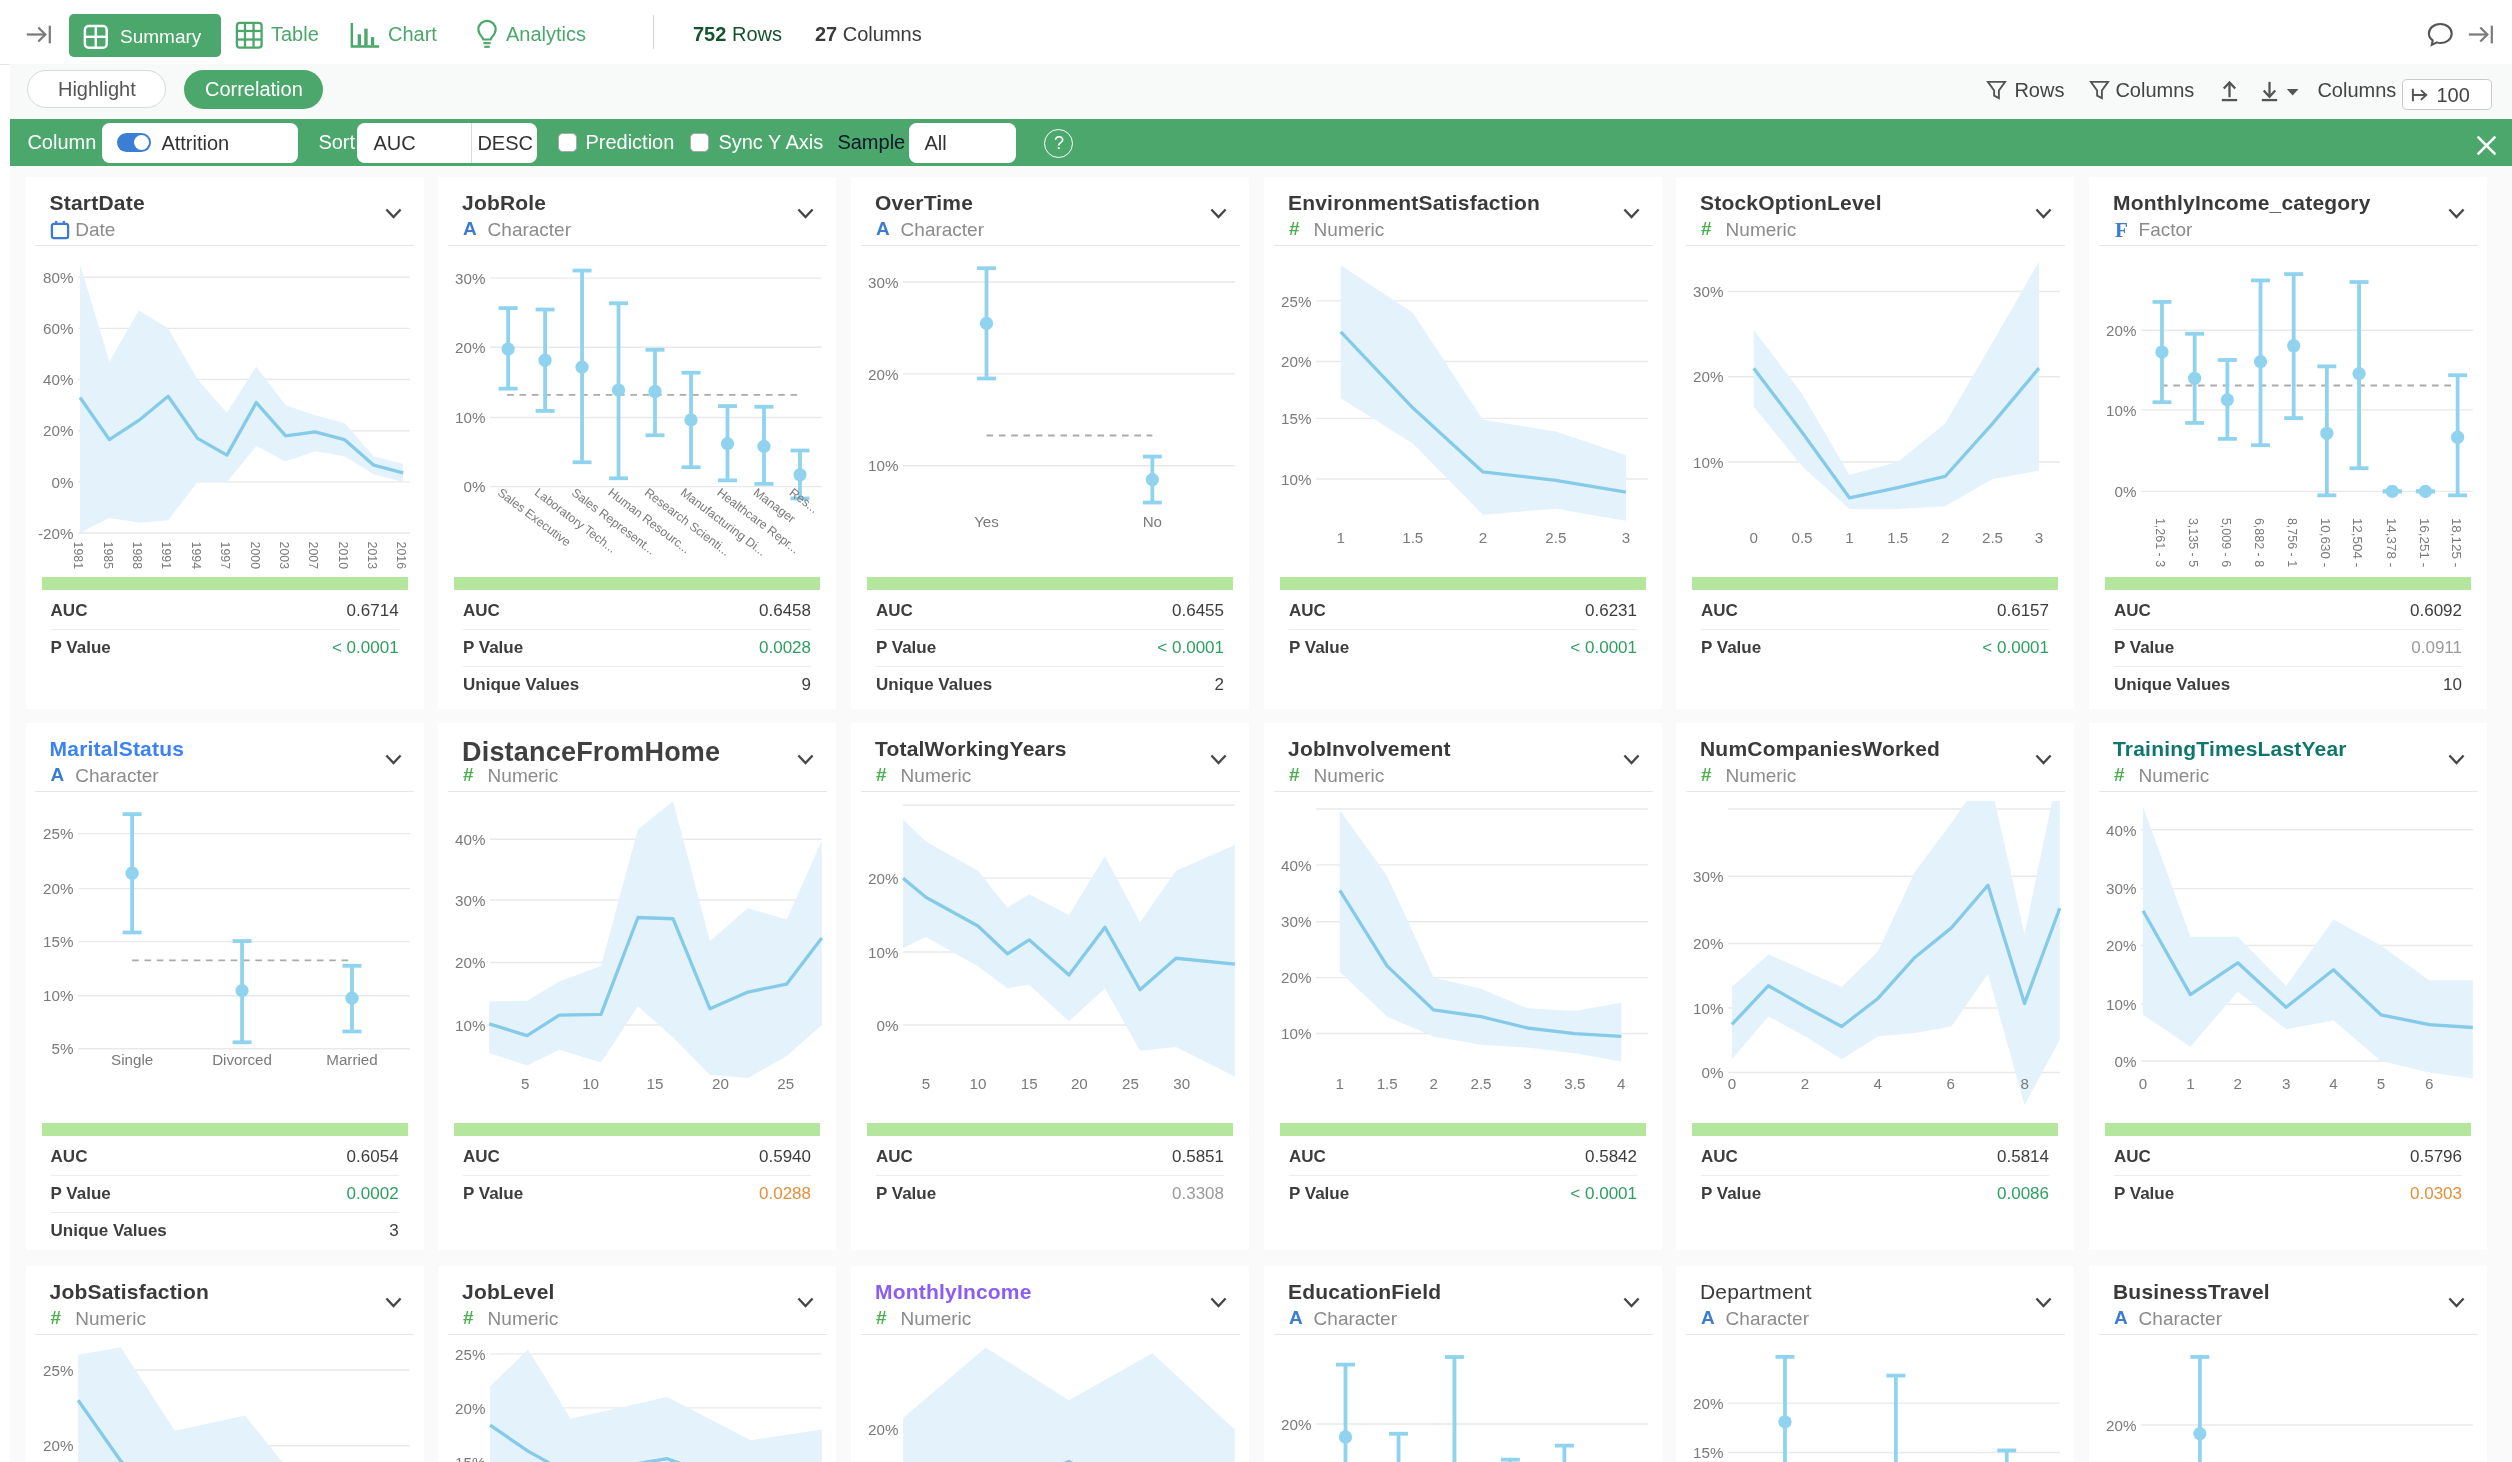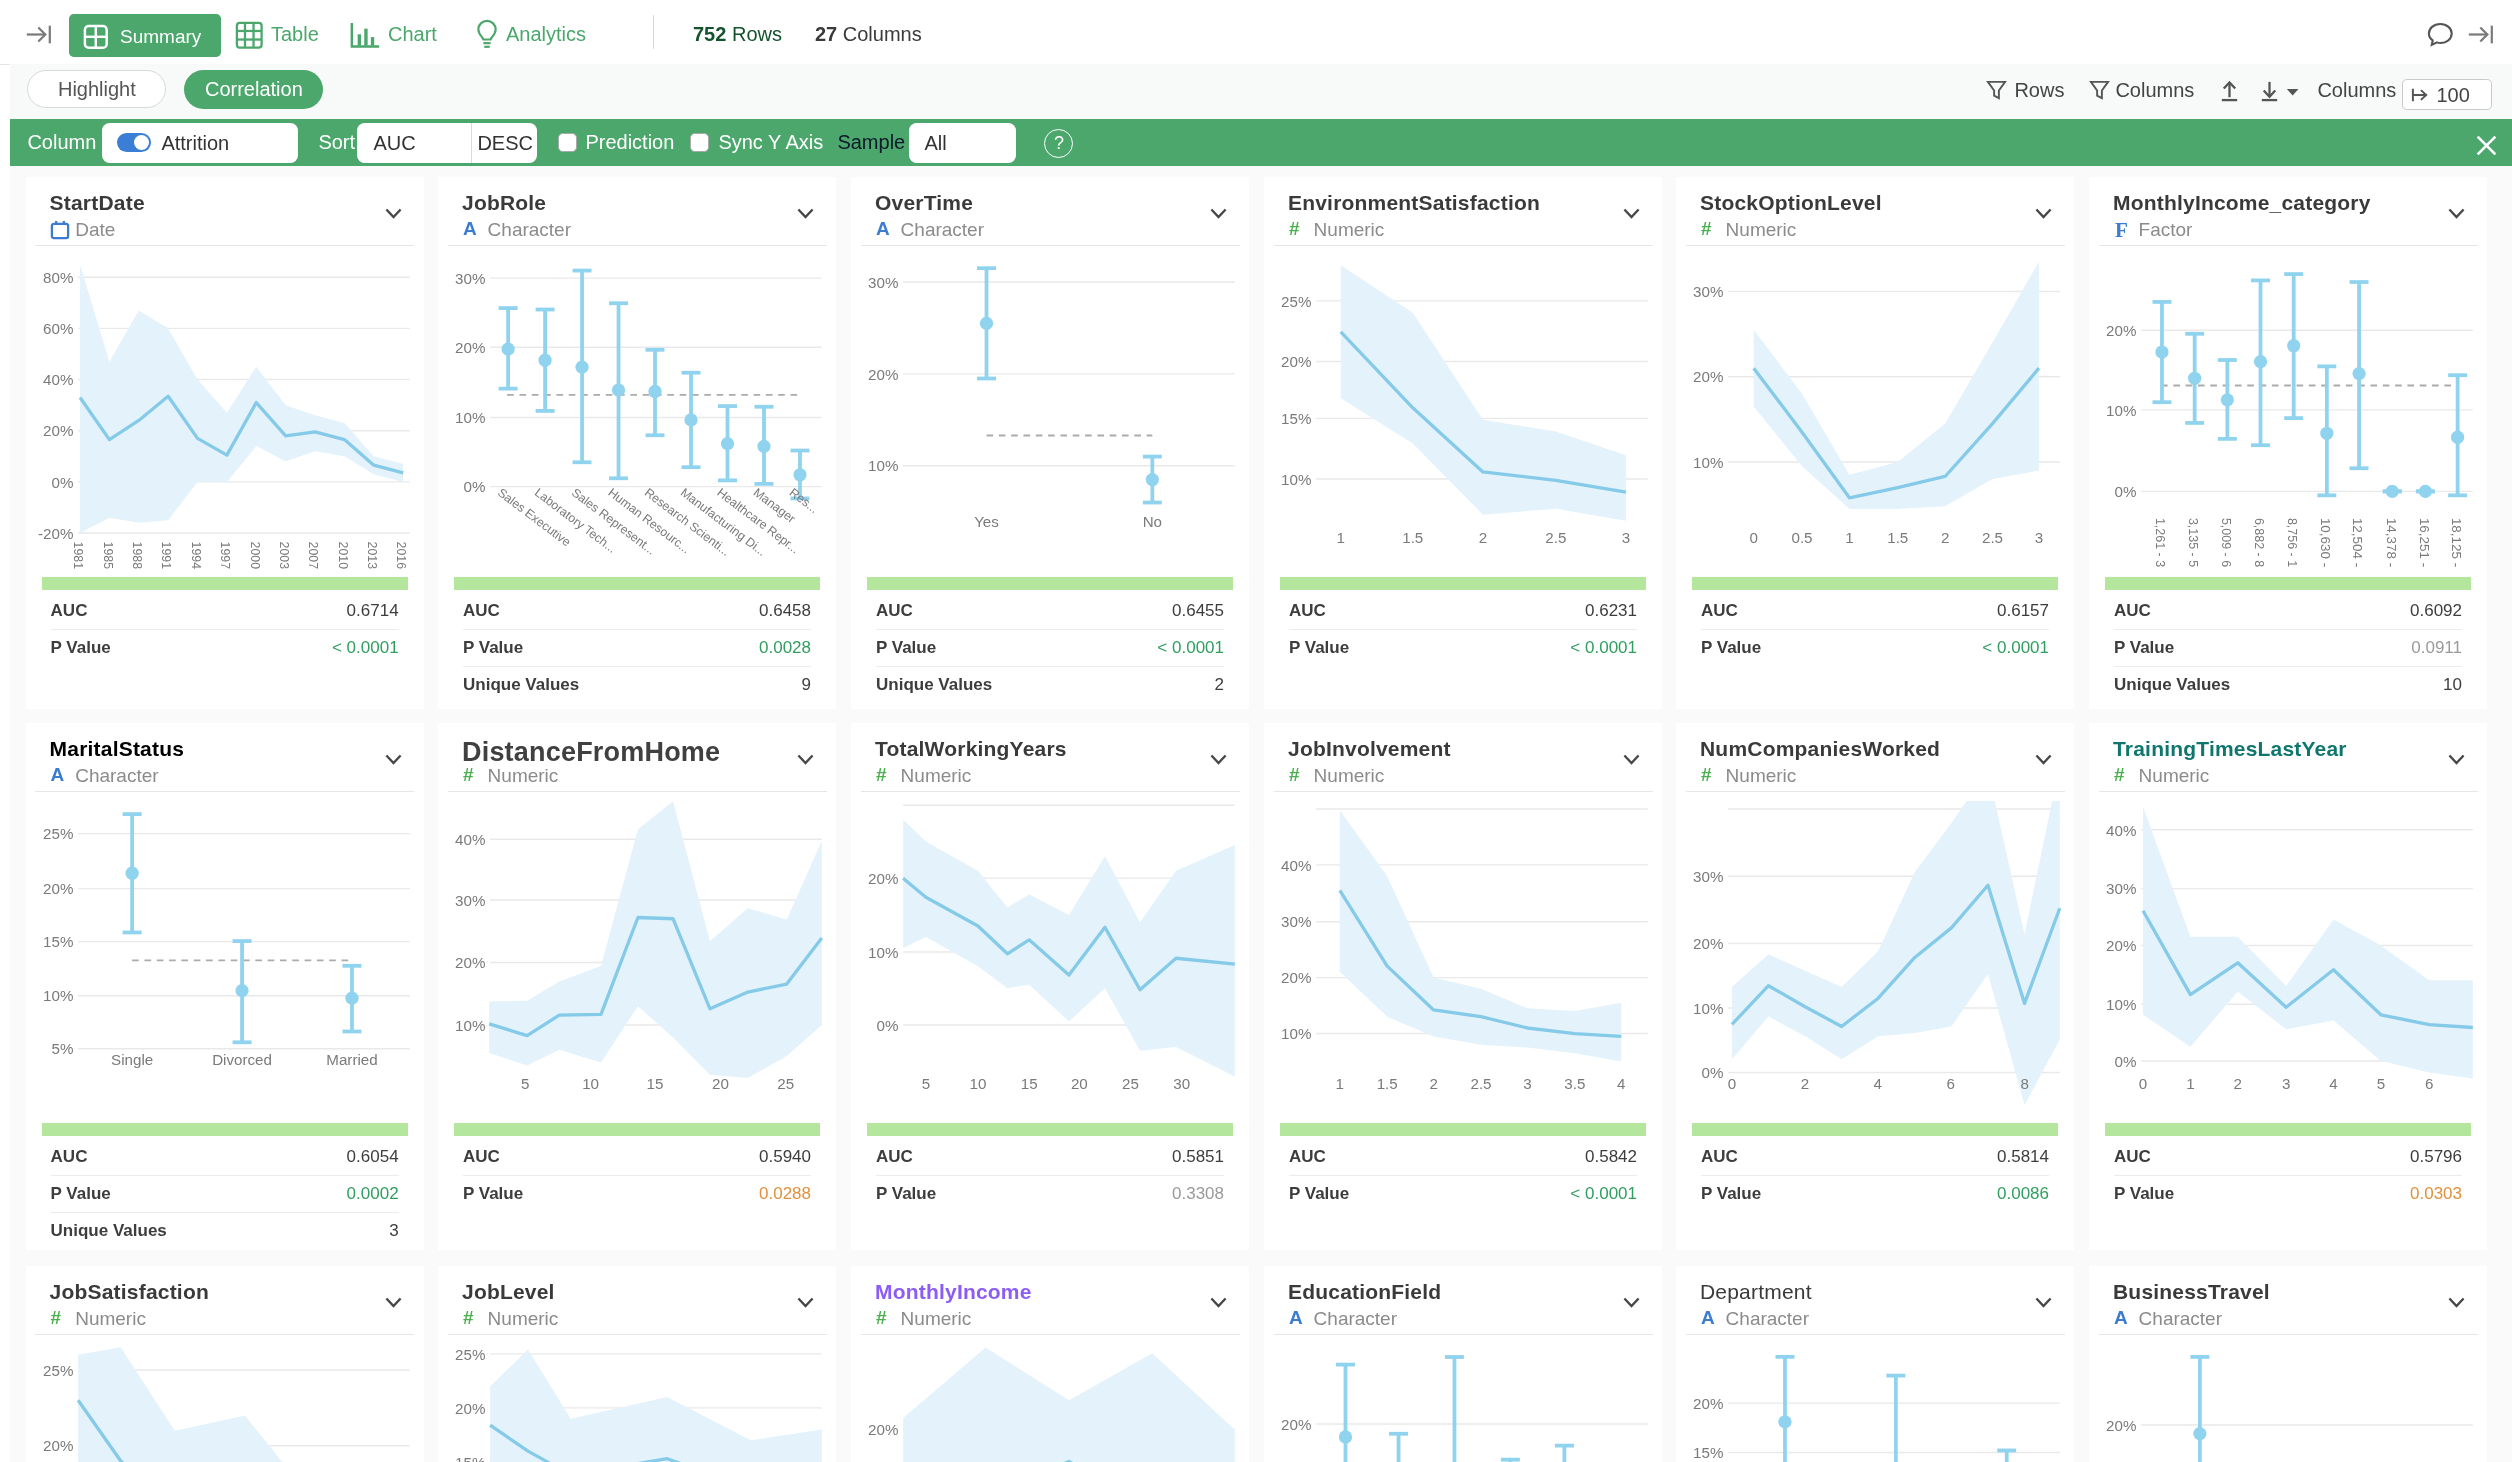--- a/index.html
+++ b/index.html
@@ -415,21 +415,21 @@
       <text x="383.0" y="277.0" font-size="14" fill="#7a7a7a" transform="rotate(90 383.0 277.0)" textLength="52" lengthAdjust="spacingAndGlyphs">18,125 - </text>
     </svg>
     <div style="position:absolute;left:16px;top:400px;width:366px;height:13.3px;background:#b5e69e"></div>
     <div style="position:absolute;left:0;top:416px;width:398px">
       <div style="height:36px;line-height:36px;border-bottom:1.4px solid #ececec;margin:0 25px;font-size:17px;"><span style="font-weight:700;color:#3d3d3d">AUC</span><span style="float:right;color:#3d3d3d">0.6092</span></div>
       <div style="height:36px;line-height:36px;border-bottom:1.4px solid #ececec;margin:0 25px;font-size:17px;"><span style="font-weight:700;color:#3d3d3d">P Value</span><span style="float:right;color:#9a9a9a">0.0911</span></div>
       <div style="height:36px;line-height:36px;margin:0 25px;font-size:17px;"><span style="font-weight:700;color:#3d3d3d">Unique Values</span><span style="float:right;color:#3d3d3d">10</span></div>
     </div>
   </div>
 <div class="card" style="left:25.6px;top:723px;width:398px;height:527px">
-    <div style="position:absolute;left:24px;top:14.2px;font-size:21px;font-weight:700;color:#000000;letter-spacing:0.2px">MaritalStatus</div>
+    <div style="position:absolute;left:24px;top:14.2px;font-size:21px;font-weight:700;color:#3b82f6;letter-spacing:0.2px">MaritalStatus</div>
     <svg width="17" height="11.4" viewBox="0 0 18 12" style="position:absolute;left:359px;top:31px">
       <path d="M1.5 1.5 L9 9.5 L16.5 1.5" fill="none" stroke="#474747" stroke-width="2.5"></path>
     </svg>
     <div style="position:absolute;left:24px;top:41px;width:285px;height:23px;color:#8b8b8b;font-size:19px">
       <span style="position:absolute;left:0.9px;top:0;font-size:19px;font-weight:700;color:#3b7bd1">A</span>
       <span style="position:absolute;left:25.6px;top:0.9px">Character</span>
     </div>
     <div style="position:absolute;left:9.5px;top:68px;width:379px;border-top:1.4px solid #e7e7e7"></div>
     <svg width="398" height="323" viewBox="0 0 420 340" style="position:absolute;left:0;top:78px;overflow:hidden">
       <line x1="55" y1="34.0" x2="405" y2="34.0" stroke="#e9e9e9" stroke-width="1.5"></line>

